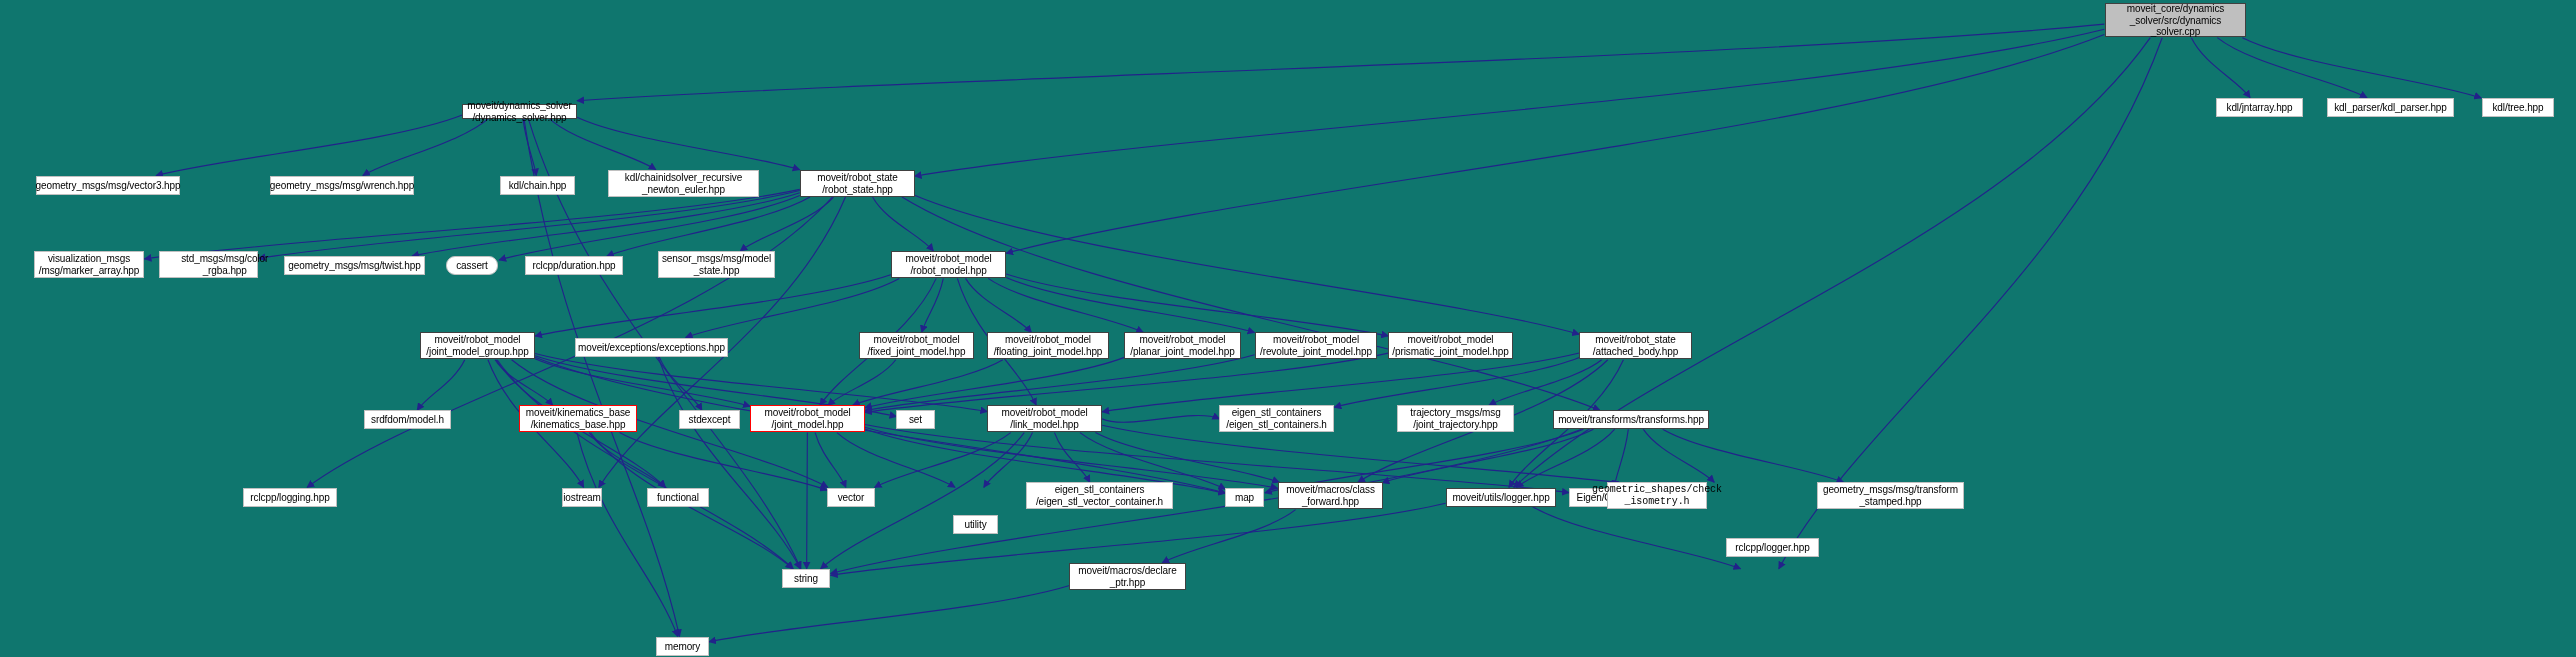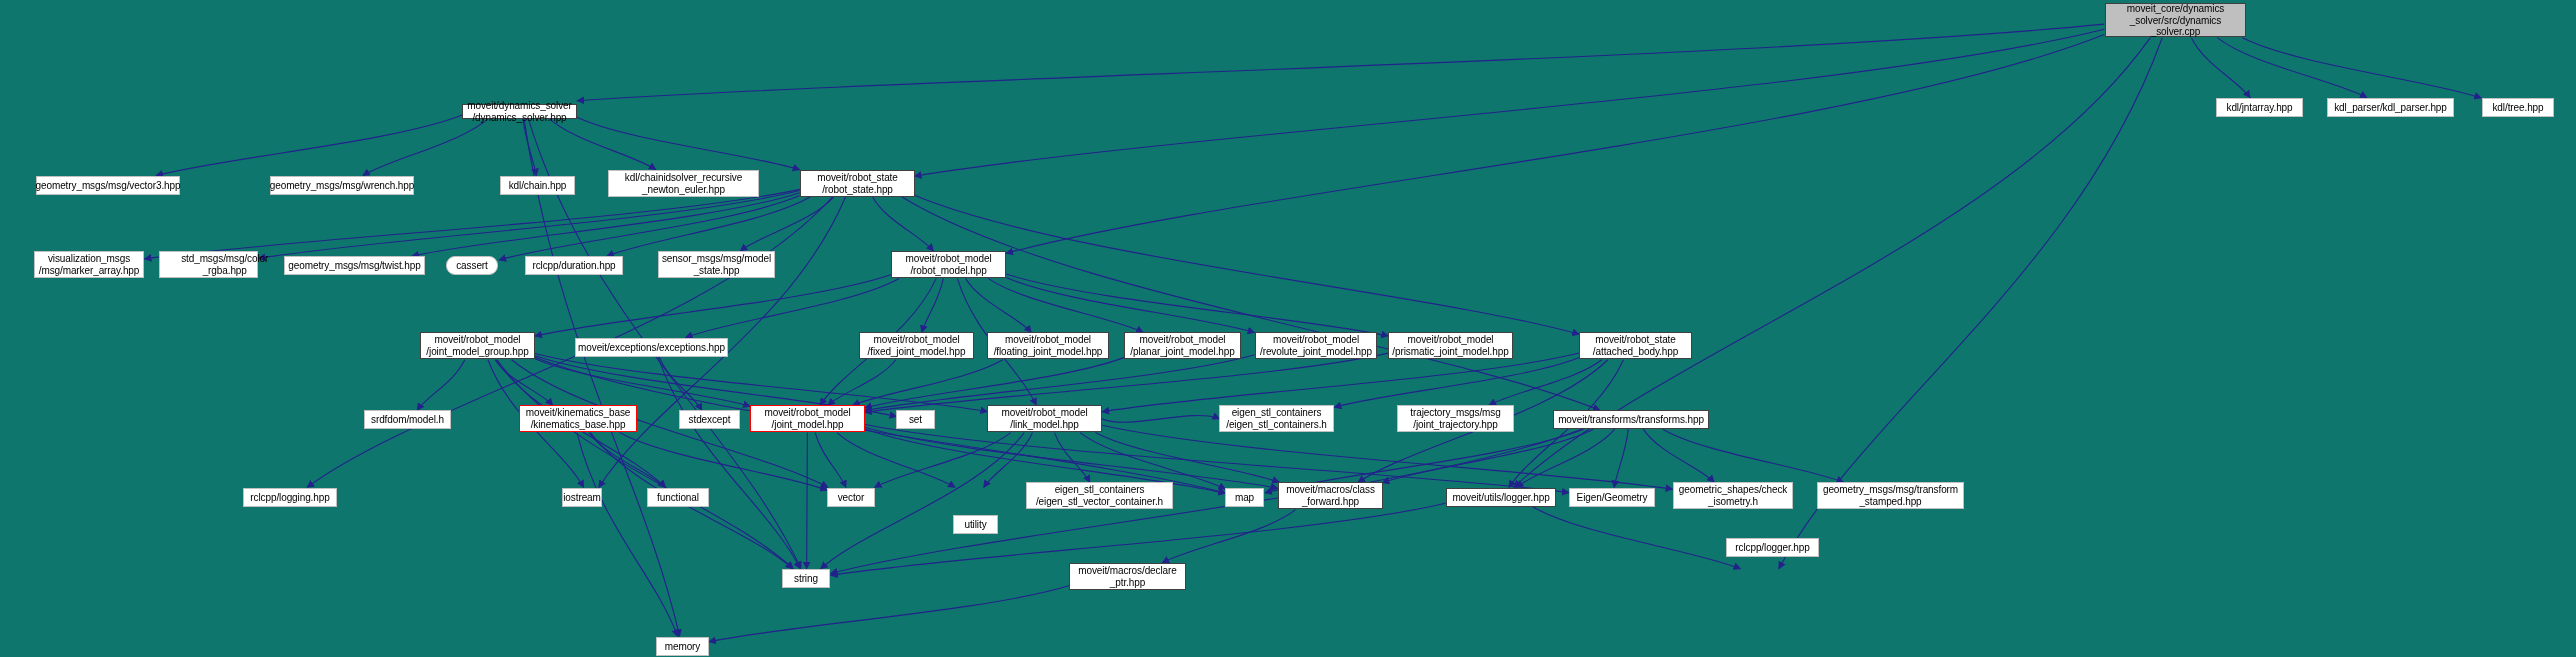--- a/index.html
+++ b/index.html
@@ -211,21 +211,21 @@
       <div class="node" style="left: 647px; top: 488px; width: 62px; height: 19px;">functional</div>
       <div class="node" style="left: 827px; top: 488px; width: 48px; height: 19px;">vector</div>
       <div class="node" style="left: 953px; top: 488px; width: 45px; height: 19px; margin-top: 27px;">utility</div>
       <div class="node" style="left: 1026px; top: 482px; width: 147px; height: 27.4px;">eigen_stl_containers
 /eigen_stl_vector_container.h</div>
       <div class="node" style="left: 1225px; top: 488px; width: 39px; height: 19px;">map</div>
       <div class="node bold" style="left: 1278px; top: 482px; width: 105px; height: 27.4px;">moveit/macros/class
 _forward.hpp</div>
       <div class="node bold" style="left: 1446px; top: 488px; width: 110px; height: 19px;">moveit/utils/logger.hpp</div>
       <div class="node" style="left: 1569px; top: 488px; width: 86px; height: 19px;">Eigen/Geometry</div>
-      <div class="node" style="left: 1673px; top: 482px; width: 120px; height: 27.4px;">geometric_shapes/check
+      <div class="node" style="left: 1607px; top: 482px; width: 100px; height: 27.4px; font-family: Liberation Mono, monospace;">geometric_shapes/check
 _isometry.h</div>
       <div class="node" style="left: 1817px; top: 482px; width: 147px; height: 27.4px;">geometry_msgs/msg/transform
 _stamped.hpp</div>
       <div class="node" style="left: 782px; top: 569px; width: 48px; height: 19px;">string</div>
       <div class="node bold" style="left: 1069px; top: 563px; width: 117px; height: 27.4px;">moveit/macros/declare
 _ptr.hpp</div>
       <div class="node" style="left: 1726px; top: 538px; width: 93px; height: 19px;">rclcpp/logger.hpp</div>
       <div class="node" style="left: 656px; top: 637px; width: 53px; height: 19px;">memory</div>
     </div>
 </div>

